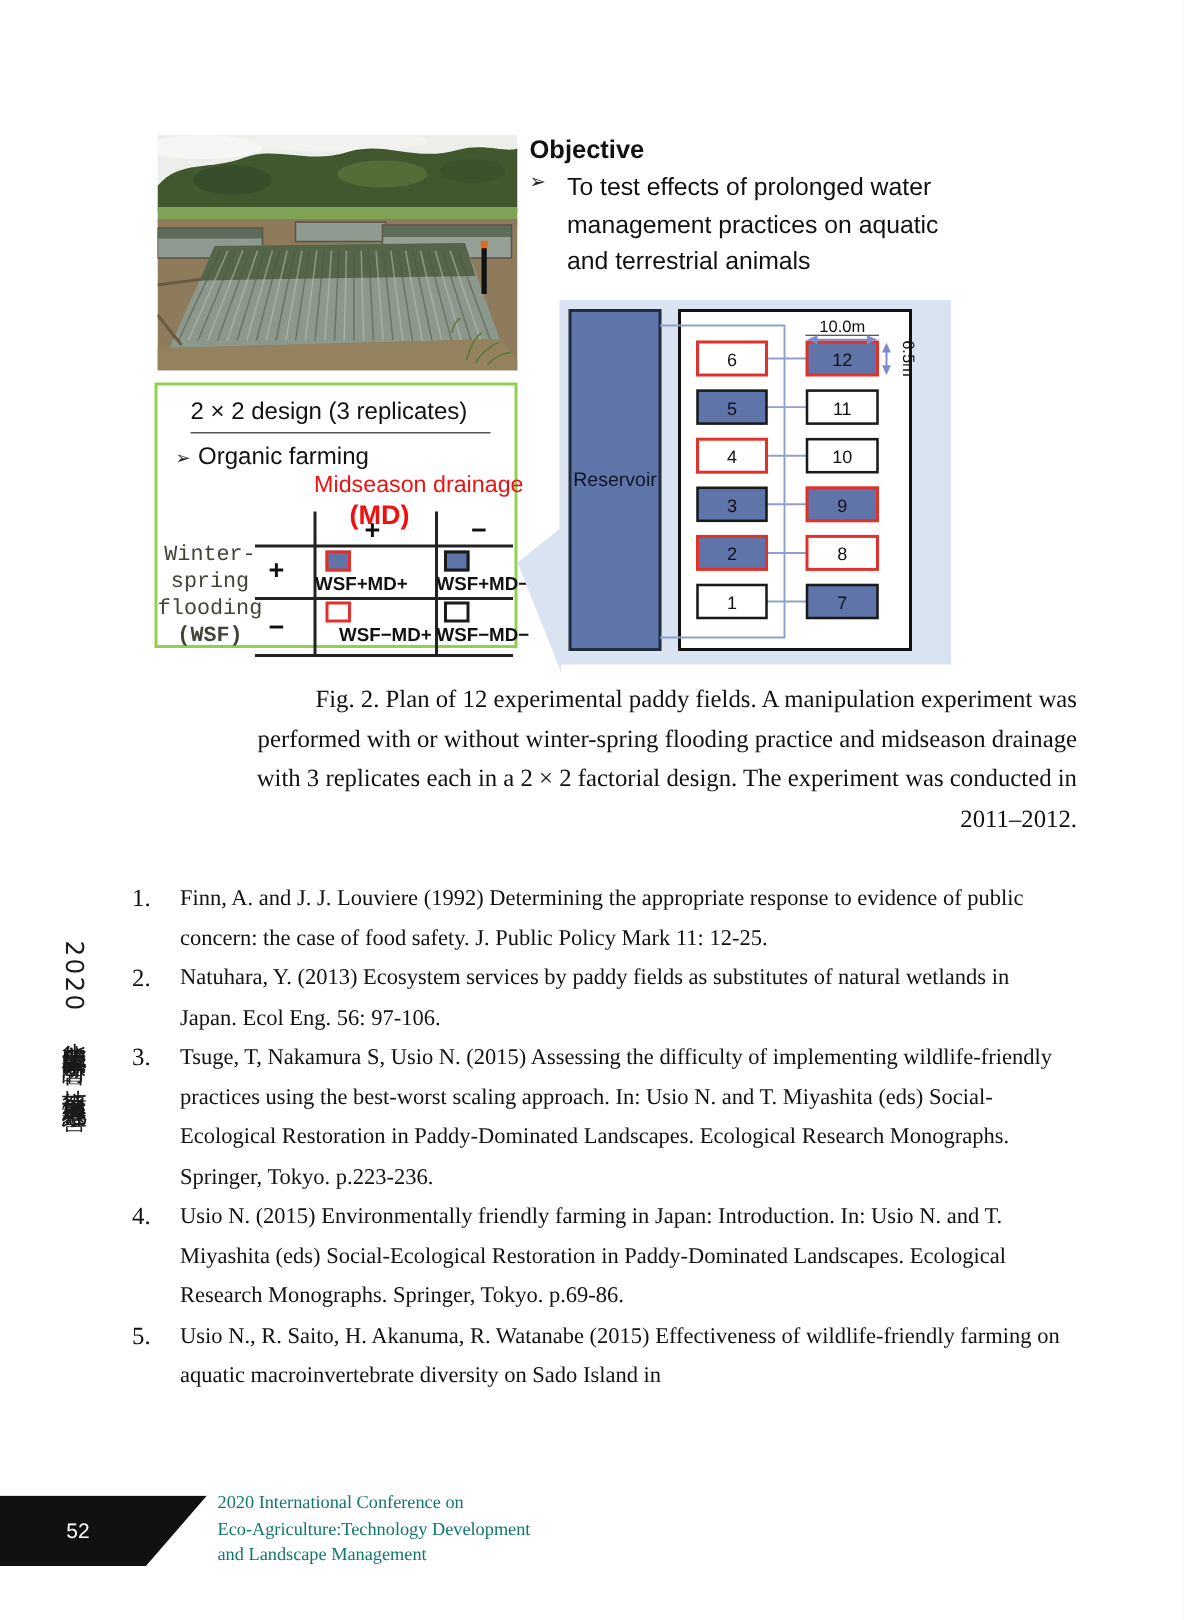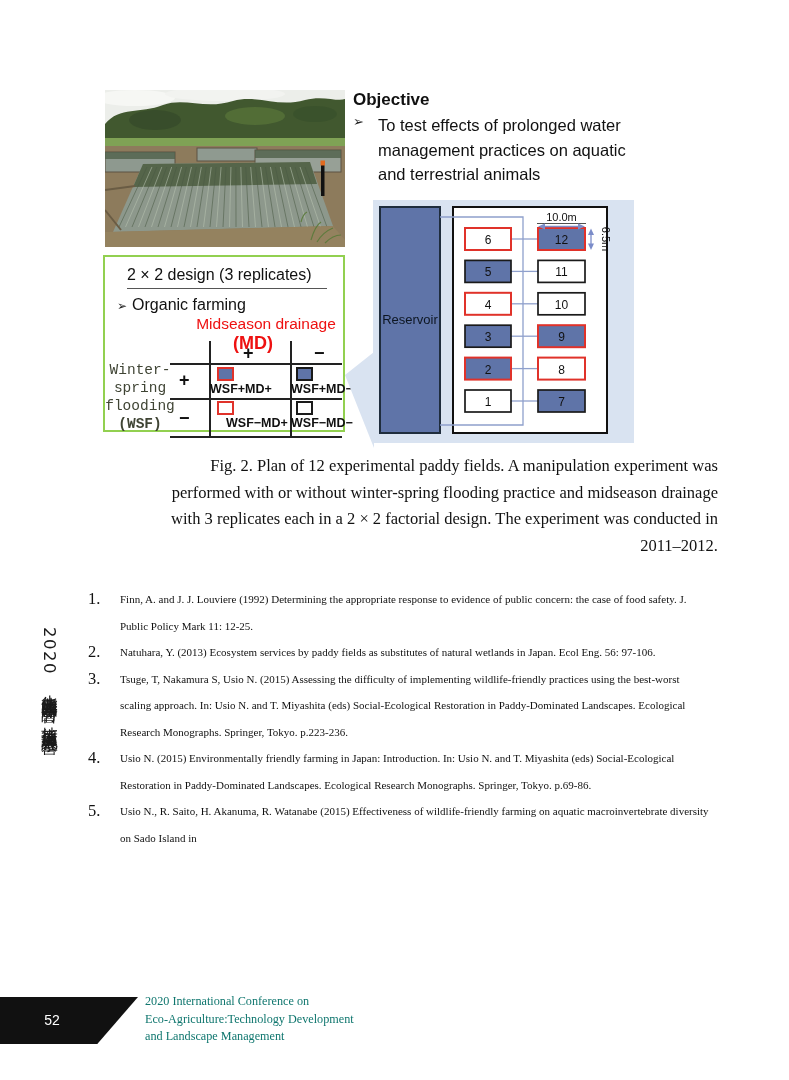--- a/index.html
+++ b/index.html
@@ -23,21 +23,21 @@
   .obj-body{position:relative;padding-left:25px;}
   .obj-bullet{position:absolute;left:0;top:1px;font-family:"DejaVu Sans",sans-serif;font-size:13px;color:#222;}
   .obj-line{font-size:16.5px;line-height:24.5px;color:#111;}
   
   .design-box{position:absolute;left:103px;top:255px;width:242px;height:177px;
               border:2.5px solid #92d050;background:#fff;box-sizing:border-box;}
   .db-title{position:absolute;left:22px;top:9px;font-size:16px;color:#111;}
   .db-underline{position:absolute;left:22px;top:31px;width:200px;height:1px;background:#555;}
   .db-organic{position:absolute;left:12px;top:39px;font-size:16px;color:#111;}
   .db-organic .obj-bullet{position:static;margin-right:5px;font-size:12px;}
-  .db-md{position:absolute;left:78px;top:58px;width:166px;text-align:center;
+  .db-md{position:absolute;left:78px;top:58px;width:166px;text-align:right;
          font-size:15.5px;color:#ee1111;}
   .db-md-abbr{position:absolute;left:100px;top:76px;width:96px;text-align:center;
               font-size:18px;font-weight:bold;color:#ee1111;}
   .db-line{position:absolute;background:#222;}
   .db-colhead{position:absolute;top:86px;font-size:18px;font-weight:bold;color:#111;}
   .db-rowsign{position:absolute;left:74px;font-size:18px;font-weight:bold;color:#111;}
   .db-rowlabel{position:absolute;left:0px;top:104px;width:70px;text-align:center;
                font-size:14.5px;line-height:18px;color:#3f4434;font-family:Liberation Mono, monospace;}
   .db-rowlabel .wsf-bold{font-weight:bold;}
   .db-cell-label{position:absolute;font-size:12.5px;color:#111;white-space:nowrap;font-weight:bold;}
@@ -47,21 +47,21 @@
   .panel-wedge{position:absolute;left:345px;top:352px;width:29px;height:96px;background:#d9e3f1;
                clip-path:polygon(100% 0%,0% 24%,100% 100%);}
   
   .caption{position:absolute;left:72px;top:453px;width:646px;text-align:right;
            font-size:16.5px;line-height:26.5px;color:#111;}
   
   .refs{position:absolute;left:83px;top:586px;width:632px;}
   .refs-heading{font-size:16.5px;font-weight:bold;line-height:27px;margin-bottom:3px;}
   .ref-item{position:relative;margin-left:5px;}
   .ref-num{position:absolute;left:0;top:0;font-size:16.5px;line-height:26.5px;}
-  .ref-text{margin-left:32px;width:592px;font-size:11px;line-height:26.5px;}
+  .ref-text{margin-left:32px;width:592px;font-size:15px;line-height:26.5px;}
   
   .page-badge{position:absolute;left:0;top:997px;width:138px;height:47px;background:#111;
               clip-path:polygon(0 0,100% 0,70.5% 100%,0 100%);}
   .page-num{position:absolute;left:0;top:0;width:104px;text-align:center;line-height:47px;
             color:#fff;font-size:14px;font-family:"Liberation Sans","DejaVu Sans",sans-serif;}
   .footer-text{position:absolute;left:145px;top:993px;font-size:12.2px;line-height:17.5px;color:#0f766e;}
 </style>
 </head>
 <body>
 

